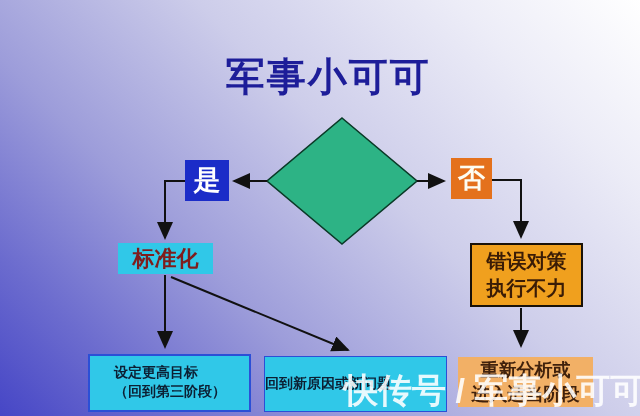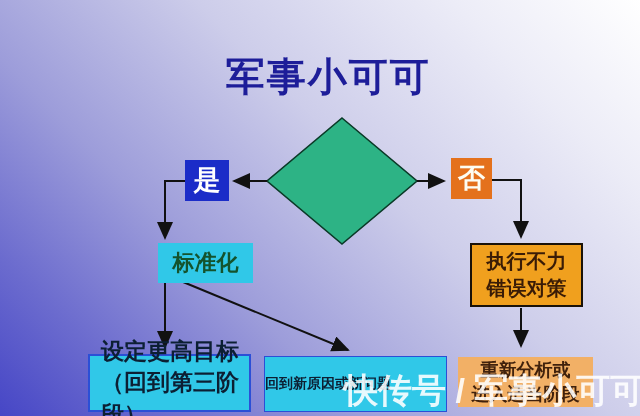--- a/index.html
+++ b/index.html
@@ -15,25 +15,25 @@
     position:absolute;left:50%;top:50px;transform:translateX(-46%);
     font-size:39px;font-weight:bold;color:#1d1d99;letter-spacing:2px;white-space:nowrap;
   }
   .box{
     position:absolute;display:flex;flex-direction:column;
     align-items:center;justify-content:center;
     font-weight:bold;text-align:center;box-sizing:border-box;line-height:1.35;
   }
   .yes-box{left:185px;top:160px;width:44px;height:41px;background:#1b2cc8;color:#fff;font-size:27px;}
   .no-box{left:451px;top:158px;width:41px;height:41px;background:#e4711c;color:#fdfdf2;font-size:27px;}
-  .std-box{left:118px;top:243px;width:95px;height:40px;background:#30c8e8;color:#14532d;font-size:22px;margin-left:40px;}
+  .std-box{left:118px;top:243px;width:95px;height:31px;background:#30c8e8;color:#7f1d1d;font-size:22px;}
   .exec-box{left:470px;top:243px;width:113px;height:64px;background:#f0a01e;color:#3a1c06;
             font-size:20px;border:2px solid #1a1208;}
   .goal-box{left:88px;top:354px;width:163px;height:58px;background:#30c8e8;color:#0c1f33;
-            font-size:23px;border:2px solid #2b4fd6;align-items:flex-start;padding-left:11px;text-align:left;}
+            font-size:14px;border:2px solid #2b4fd6;align-items:flex-start;padding-left:24px;text-align:left;}
   .cause-box{left:264px;top:356px;width:183px;height:56px;background:#30c8e8;color:#0c1f33;
              font-size:14px;border:1px solid #2b4fd6;align-items:flex-start;text-align:left;}
   .rean-box{left:458px;top:357px;width:135px;height:50px;background:#f2b066;color:#40210c;font-size:18px;}
   .diamond-label{
     position:absolute;left:270px;top:151px;width:145px;text-align:center;
     color:#07281c;font-size:21px;font-weight:bold;line-height:1.5;
   }
   .watermark{
     position:absolute;left:344px;top:368px;z-index:10;
     font-family:"Liberation Sans","DejaVu Sans",sans-serif;
@@ -81,22 +81,22 @@
 
   <div class="box no-box">
     <span>否</span>
   </div>
 
   <div class="box std-box">
     <span>标准化</span>
   </div>
 
   <div class="box exec-box">
+    <span>错误对策</span>
     <span>执行不力</span>
-    <span>错误对策</span>
   </div>
 
   <div class="box goal-box">
     <span>设定更高目标</span>
     <span>（回到第三阶段）</span>
   </div>
 
   <div class="box cause-box">
     <span>回到新原因或新问题</span>
   </div>

